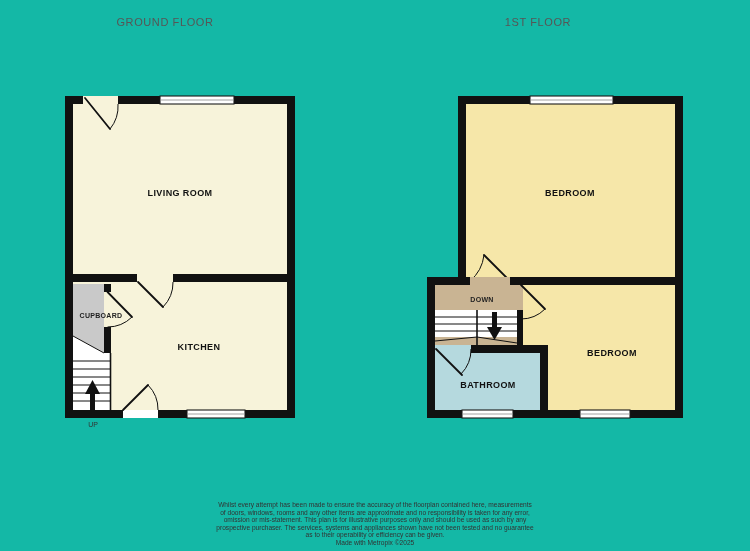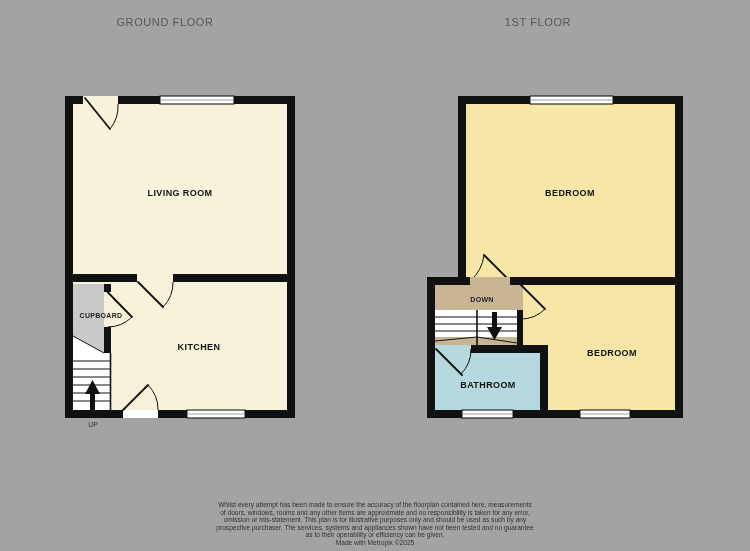--- a/index.html
+++ b/index.html
@@ -1,16 +1,16 @@
 <!DOCTYPE html>
 <html><head>
 <meta charset="utf-8">
 <style>
   html,body{margin:0;padding:0;background:#fff;}
-  .canvas{position:relative;width:750px;height:551px;background:#a3a3a3;overflow:hidden;
+  .canvas{position:relative;width:750px;height:551px;background:#14b8a6;overflow:hidden;
           font-family:"Liberation Sans",sans-serif;}
   svg{position:absolute;left:0;top:0;}
   .wall{fill:#111111;}
   .gap-cream{fill:#f7f3da;}
   .gap-tan{fill:#c9b493;}
   .gap-blue{fill:#b5d9de;}
   .gap-white{fill:#ffffff;}
   .stairs-bg{fill:#ffffff;}
   .leaf{stroke:#111111;stroke-width:1.8;fill:none;stroke-linecap:round;}
   .arc{stroke:#111111;stroke-width:1;fill:none;}

